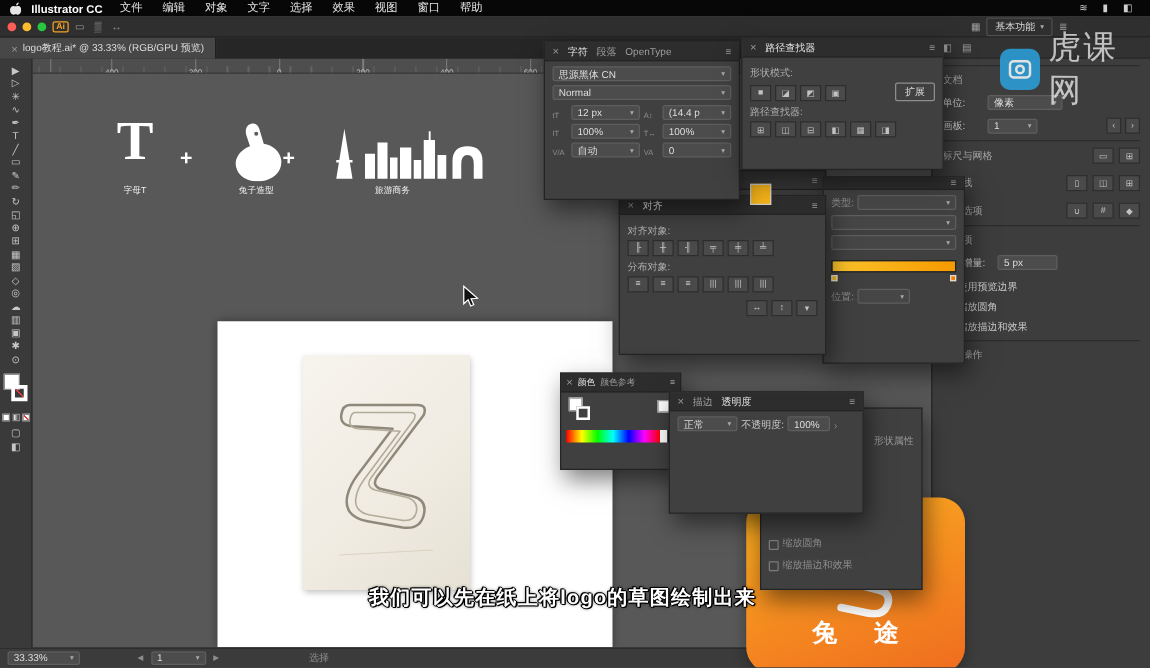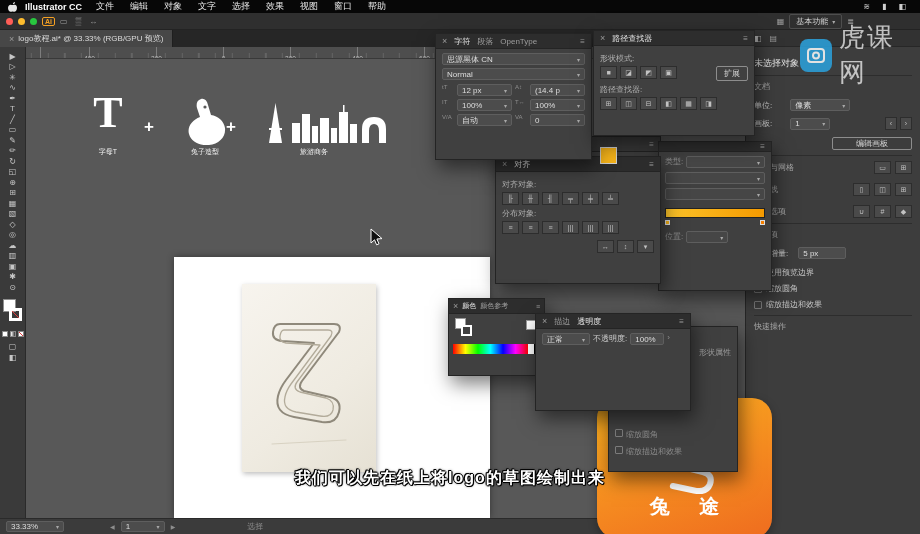--- a/index.html
+++ b/index.html
@@ -29,21 +29,21 @@
   .plus{position:absolute;color:#fff;font-size:17px;font-weight:bold}
   .artboard{position:absolute;background:#fff;box-shadow:0 0 7px rgba(0,0,0,.4)}
   .photo{position:absolute;background:linear-gradient(140deg,#f7f4ee 0%,#efebe1 60%,#e6e1d4 100%);box-shadow:1px 2px 5px rgba(0,0,0,.25)}
   .panel{position:absolute;background:#404040;border:1px solid #242424;box-shadow:3px 8px 18px rgba(0,0,0,.5);font-size:8px;color:#c9c9c9}
   .ptitle{height:15px;background:#2d2d2d;display:flex;align-items:center;gap:7px;padding:0 6px;border-bottom:1px solid #242424}
   .ptab{color:#9d9d9d}
   .ptab.on{color:#e4e4e4}
   .pclose{color:#9a9a9a;font-size:9px}
   .pmenu{margin-left:auto;color:#9a9a9a}
   .pbody{padding:4px 6px}
-  .row{display:flex;align-items:flex-start;gap:3px}
+  .row{display:flex;align-items:flex-end;gap:3px}
   .field{background:#4c4c4c;border:1px solid #5e5e5e;border-radius:2px;height:12px;display:flex;align-items:center;padding:0 4px;font-size:8px;color:#dedede;min-width:0}
   .field .car{margin-left:auto;font-size:6px;color:#a8a8a8;padding-left:3px}
   .field.gray{color:#8d8d8d;background:#464646}
   .ibtn{width:17px;height:13px;background:#4a4a4a;border:1px solid #2d2d2d;color:#c2c2c2;font-size:7px;display:flex;align-items:center;justify-content:center;flex:none}
   .lblrow{color:#aeaeae;margin:3px 0 2px}
   .cb{width:8px;height:8px;border:1px solid #7b7b7b;border-radius:1px;flex:none;display:inline-block}
   .gray-t{color:#8d8d8d}
   .minibtn{border:1px solid #8d8d8d;border-radius:2px;padding:1px 7px;color:#d8d8d8;display:inline-flex;align-items:center;justify-content:center}
   .dock{background:#3d3d3d;border-left:1px solid #272727;font-size:8px;z-index:5}
   .dockhead{height:17px;background:#323232;border-bottom:1px solid #272727;display:flex;align-items:center;gap:8px;padding:0 8px;color:#9e9e9e}
@@ -493,23 +493,20 @@
   </div>
 
   <div class="dock abs" style="left:745px;top:30px;width:175px;height:504px">
     <div class="dockhead">
       <span style="display:flex;gap:8px">
 
       <span>◧</span>
           <span>▤</span>
         </span>
     </div>
-    <div class="drow" style="margin-top:10px;color:#e2e2e2;font-size:9px">
-        <span>未选择对象</span>
-      </div>
     <div class="divider"></div>
     <div class="drow seclbl">
         <span>文档</span>
       </div>
     <div class="drow" style="margin-top:7px">
       <span>单位:</span>
       <div class="field" style="width:60px;margin-left:14px">
         <span>像素</span>
         <span class="car">▾</span>
       </div>
@@ -519,23 +516,20 @@
       <div class="field" style="width:40px;margin-left:14px">
         <span>1</span>
         <span class="car">▾</span>
       </div>
       <span style="flex:1"></span>
       <span style="display:flex;gap:3px">
 
       <span class="ibtn" style="width:12px">‹</span>
           <span class="ibtn" style="width:12px">›</span>
         </span>
-    </div>
-    <div class="drow" style="margin-top:7px;justify-content:flex-end">
-      <span class="minibtn" style="width:80px;height:13px">编辑画板</span>
     </div>
     <div class="divider"></div>
     <div class="drow">
       <span class="seclbl">标尺与网格</span>
       <span style="flex:1"></span>
       <span style="display:flex;gap:4px">
 
       <span class="ibtn">▭</span>
           <span class="ibtn">⊞</span>
         </span>

